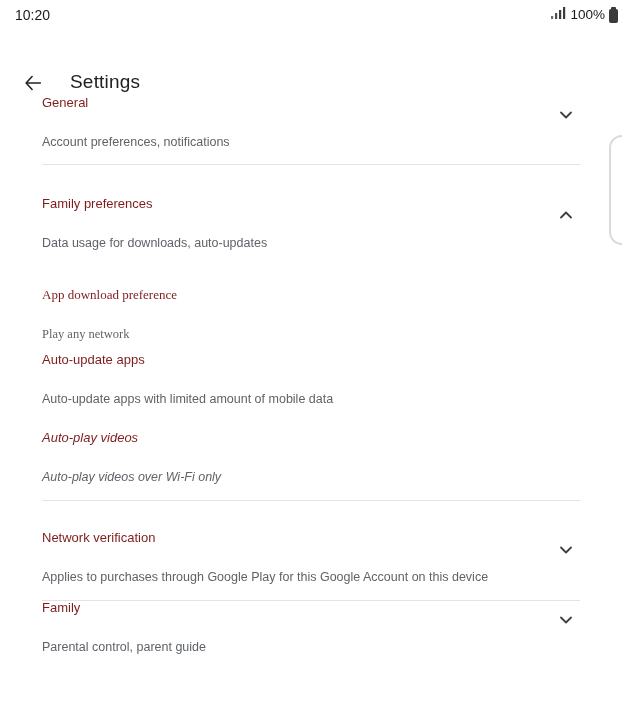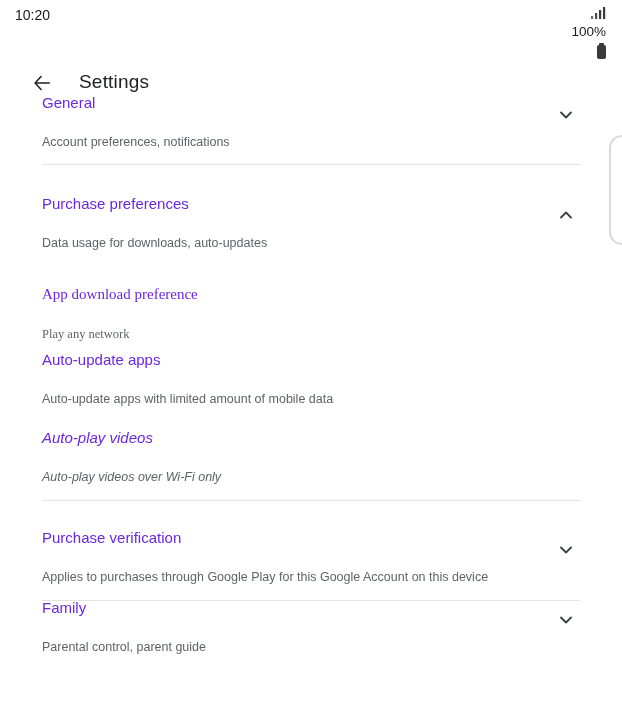--- a/index.html
+++ b/index.html
@@ -8,34 +8,34 @@
     position:relative;
     font-family:"Liberation Sans","DejaVu Sans",sans-serif;
     background:#ffffff;
     overflow:hidden;
     color:#202124;
   }
 
   
   .status-bar { position:absolute; top:0; left:0; right:0; height:30px; }
   .status-time { position:absolute; left:15px; top:7px; font-size:14px; color:#1a1a1a; }
-  .status-right { position:absolute; right:16px; top:7px; display:flex; align-items:flex-end; gap:4px;flex-direction:column; }
+  .status-right { position:absolute; right:4px; top:7px; display:flex; align-items:flex-start; gap:4px; }
   .signal-svg { display:block; }
   .status-batt-text { font-size:13.5px; color:#1a1a1a; }
   .battery { position:relative; width:9px; height:14px; background:#3a3a3a; border-radius:2px; margin-top:2px; }
   .battery:before { content:""; position:absolute; top:-2px; left:2px; width:5px; height:2px; background:#3a3a3a; border-radius:1px 1px 0 0; }
 
   
-  .app-header { position:absolute; top:32px; left:17px; right:0; height:42px; }
+  .app-header { position:absolute; top:32px; left:8px; right:0; height:42px; }
   .back-btn { position:absolute; left:11px; top:37px; width:28px; height:28px; display:flex; align-items:center; justify-content:center; cursor:pointer; }
   .page-title { position:absolute; left:62px; top:39px; font-size:19px; font-weight:500; letter-spacing:.2px; color:#202124; }
 
   
   .row { position:absolute; left:42px; right:42px; cursor:pointer; }
-  .row-title { font-size:15px; line-height:19px; color:#6d28d9; }
+  .row-title { font-size:13px; line-height:19px; color:#7f1d1d; }
   .row-sub { margin-top:22px; font-size:12.5px; line-height:16px; color:#5f6368; }
   .chevron { position:absolute; right:2px; width:24px; height:24px; display:flex; align-items:center; justify-content:center; }
   .divider { position:absolute; left:42px; width:538px; height:1px; background:#e4e4e4; }
 
   
   .edge-handle { position:absolute; right:-14px; top:135px; width:27px; height:110px;
     background:#fff; border:2px solid #dadada; border-radius:13px; }
 
   
   .taskbar { position:absolute; left:0; right:0; bottom:0; height:43px; background:#fff; }
@@ -73,21 +73,21 @@
   <div class="chevron" style="top:10px;">
     <svg width="16" height="16" viewBox="0 0 16 16" fill="none" stroke="#3c4043" stroke-width="1.8" stroke-linecap="round" stroke-linejoin="round">
         <polyline points="3,5.5 8,10.5 13,5.5"></polyline>
       </svg>
   </div>
 </div>
 
 <div class="divider" style="top:164px;"></div>
 
 <div class="row" style="top:194px;">
-  <div class="row-title">Purchase preferences</div>
+  <div class="row-title">Family preferences</div>
   <div class="row-sub">Data usage for downloads, auto-updates</div>
   <div class="chevron" style="top:9px;">
     <svg width="16" height="16" viewBox="0 0 16 16" fill="none" stroke="#3c4043" stroke-width="1.8" stroke-linecap="round" stroke-linejoin="round">
         <polyline points="3,10.5 8,5.5 13,10.5"></polyline>
       </svg>
   </div>
 </div>
 
 <div class="row" style="top:285px;font-family:Liberation Serif, serif;">
   <div class="row-title">App download preference</div>
@@ -100,21 +100,21 @@
 </div>
 
 <div class="row" style="top:428px;font-style:italic;">
   <div class="row-title">Auto-play videos</div>
   <div class="row-sub">Auto-play videos over Wi-Fi only</div>
 </div>
 
 <div class="divider" style="top:500px;"></div>
 
 <div class="row" style="top:528px;">
-  <div class="row-title">Purchase verification</div>
+  <div class="row-title">Network verification</div>
   <div class="row-sub">Applies to purchases through Google Play for this Google Account on this device</div>
   <div class="chevron" style="top:10px;">
     <svg width="16" height="16" viewBox="0 0 16 16" fill="none" stroke="#3c4043" stroke-width="1.8" stroke-linecap="round" stroke-linejoin="round">
         <polyline points="3,5.5 8,10.5 13,5.5"></polyline>
       </svg>
   </div>
 </div>
 
 <div class="divider" style="top:600px;"></div>
 

